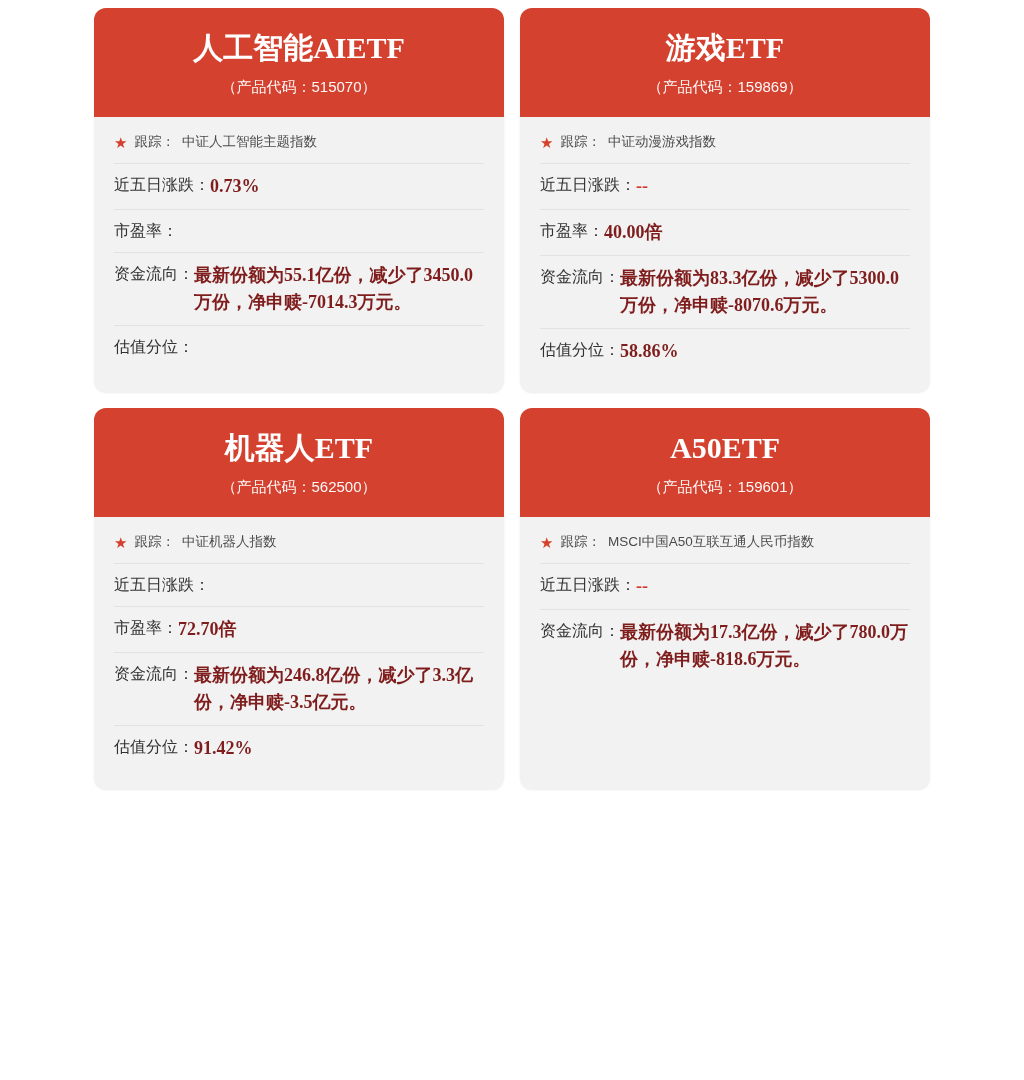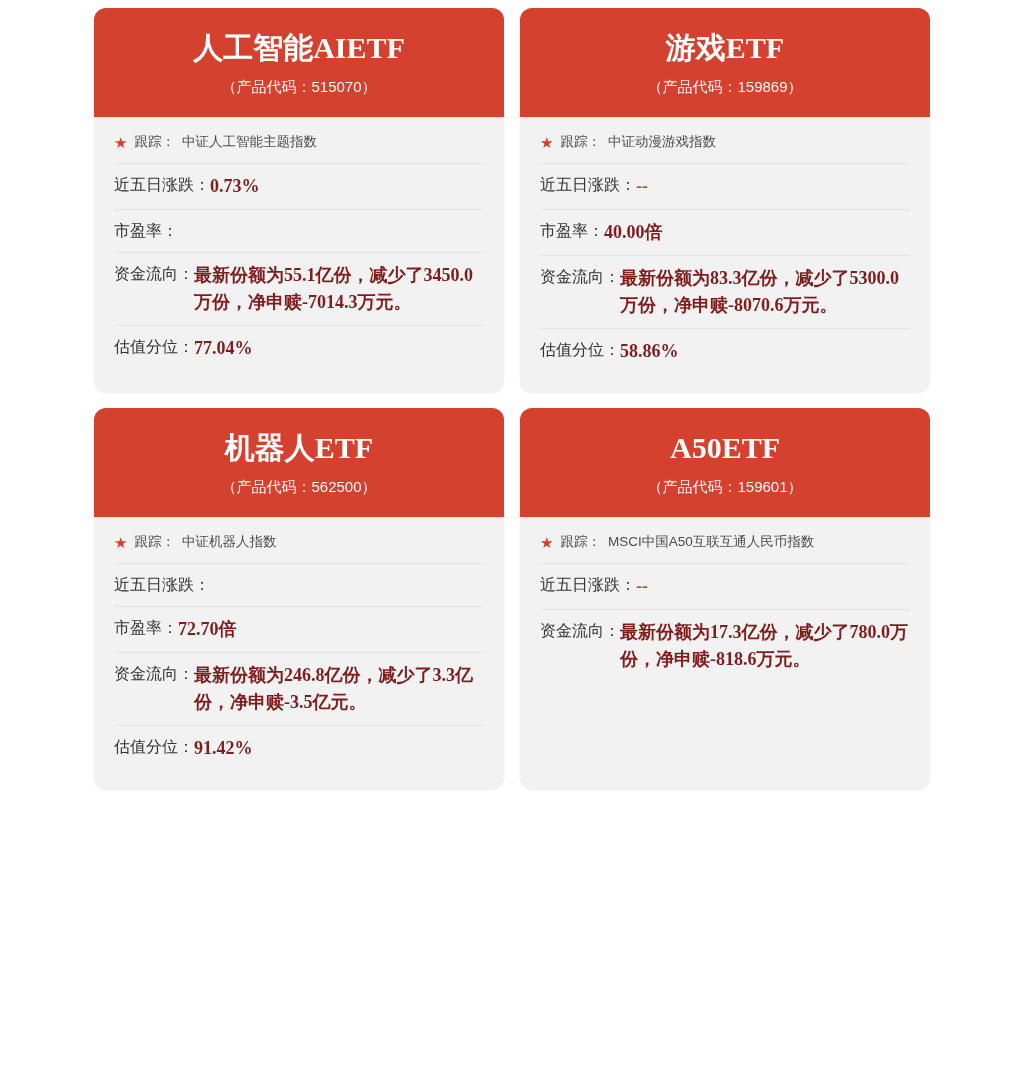--- a/index.html
+++ b/index.html
@@ -145,21 +145,20 @@
         </div>
         <div class="stat-row">
           <span class="stat-label">市盈率：</span>
         </div>
         <div class="stat-row">
           <span class="stat-label">资金流向：</span>
           <span class="stat-value">最新份额为55.1亿份，减少了3450.0万份，净申赎-7014.3万元。</span>
         </div>
         <div class="stat-row">
           <span class="stat-label">估值分位：</span>
-          <span class="stat-value">77.04%</span>
         </div>
         <div class="spacer"></div>
       </div>
     </div>
 
     <div class="card">
       <div class="card-header">
         <div class="card-title">游戏ETF</div>
         <div class="card-code">（产品代码：159869）</div>
       </div>

